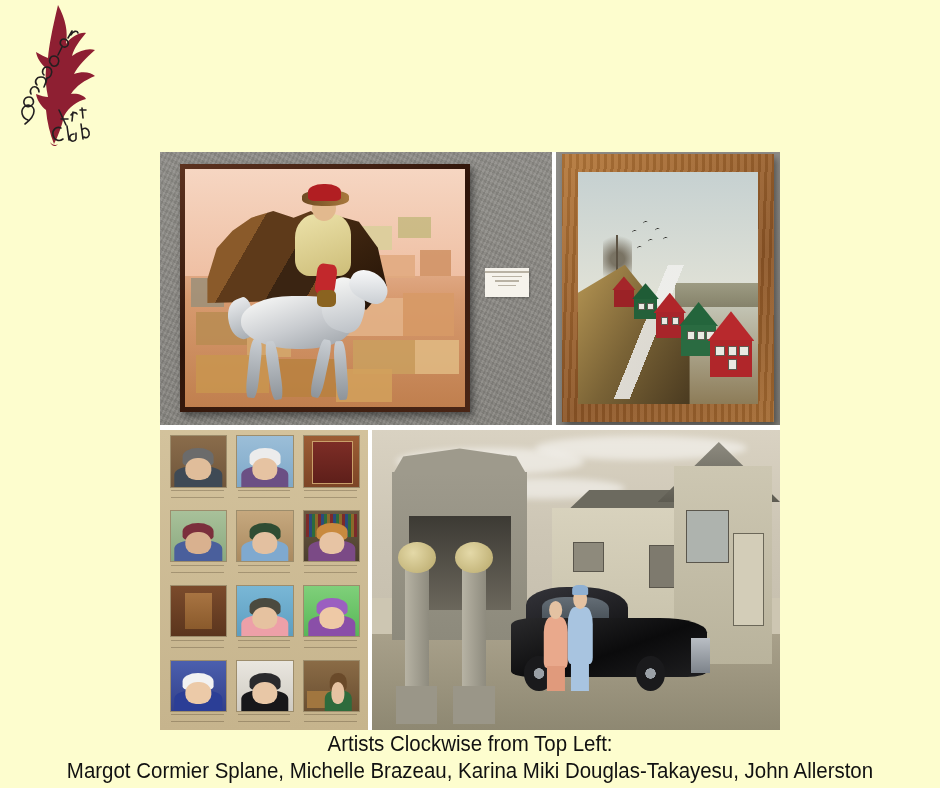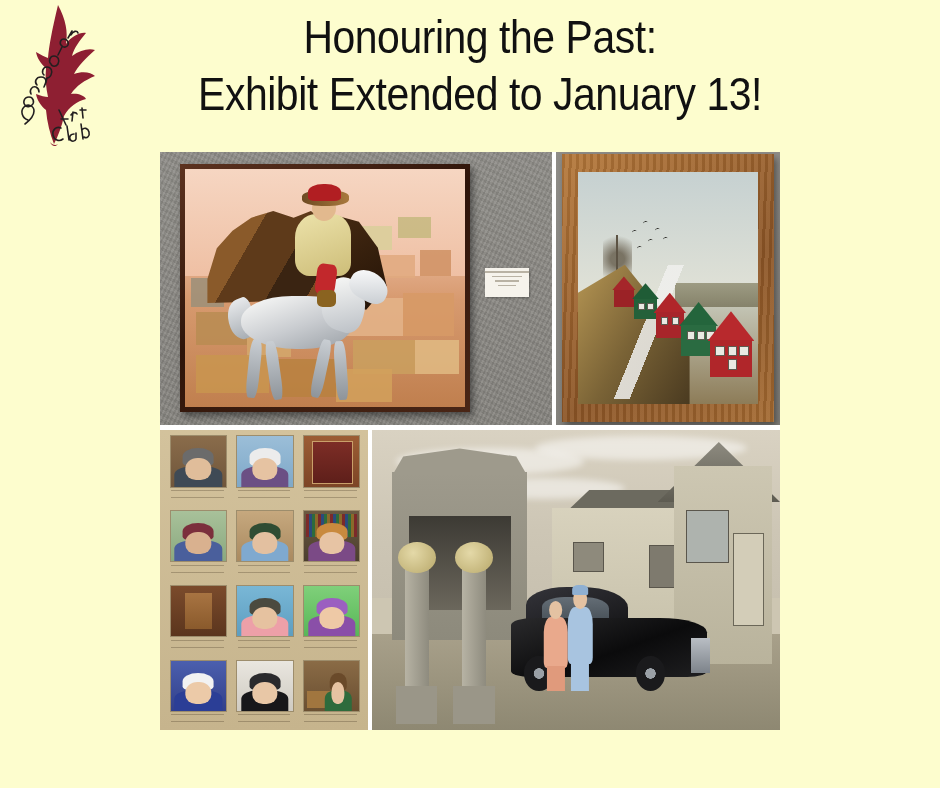--- a/index.html
+++ b/index.html
@@ -226,24 +226,20 @@
                  m5 -6 l1 10 m-3 -8 l6 0"></path>
 
         <path d="M55 126 c-5 -2 -9 2 -8 7 c1 5 6 7 10 4
                  m4 -13 l2 14
                  m5 -6 c-3 0 -5 2 -4 5 c1 3 5 3 6 0 l0 -6
                  m5 -9 l2 15 m-1 -9 c2 -3 6 -2 7 2 c1 4 -2 7 -5 5"></path>
       </g>
     </svg>
   </div>
 
-  <div class="title-block">
-    <div class="title-line">Honouring the Past:</div>
-    <div class="title-line">Exhibit Extended to January 13!</div>
-  </div>
 
   <div class="collage">
 
     <div class="row-top">
 
       <div class="pane pane-eq">
         <div class="eq-wall"></div>
 
         <div class="eq-frame">
           <div class="eq-canvas">
@@ -516,14 +512,18 @@
           <div class="p-body" style="background:#a8c4e0;"></div>
           <div class="p-legs" style="background:#a8c4e0;"></div>
           <div class="p-head"></div>
           <div style="position:absolute;left:50%;top:-4%;width:64%;height:10%;transform:translateX(-50%);border-radius:40% 40% 10% 10%;background:#8fb0d2;"></div>
         </div>
       </div>
 
     </div>
   </div>
 
+  <div class="caption">
+    <div class="cap-l1">Artists Clockwise from Top Left:</div>
+    <div class="cap-l2">Margot Cormier Splane, Michelle Brazeau, Karina Miki Douglas-Takayesu, John Allerston</div>
+  </div>
 
 </div>
 
 </body></html>

